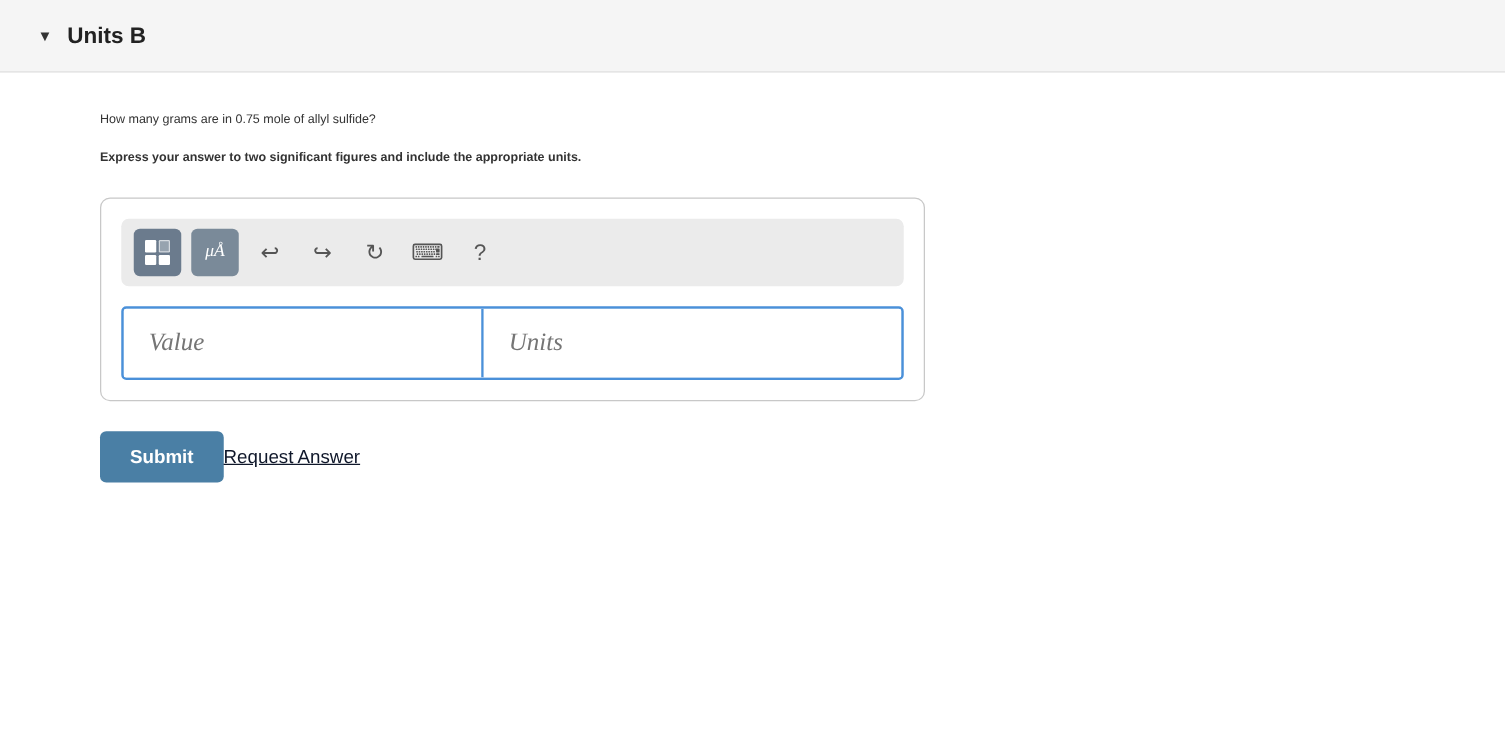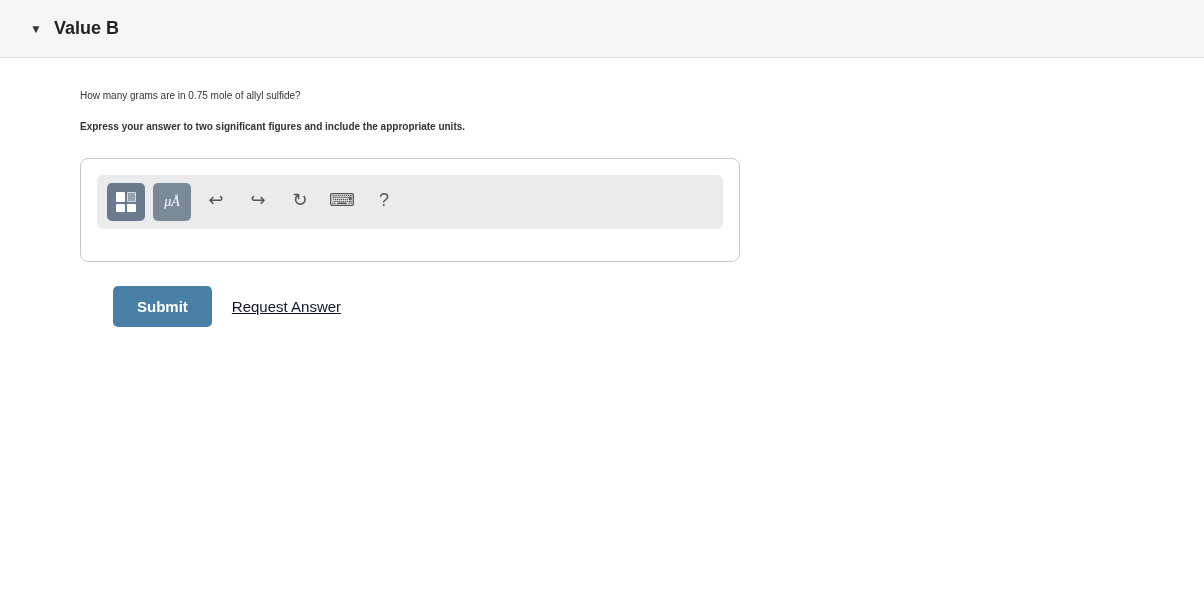--- a/index.html
+++ b/index.html
@@ -68,21 +68,21 @@
       background: #ffffff;
       width: 660px;
       margin-bottom: 24px;
     }
 
     .toolbar {
       background: #ebebeb;
       border-radius: 6px;
       padding: 8px 10px;
       display: flex;
-      align-items: flex-start;
+      align-items: center;
       gap: 8px;
       margin-bottom: 16px;
     }
 
     .toolbar-btn {
       background: #6b7b8d;
       border: none;
       border-radius: 5px;
       width: 38px;
       height: 38px;
@@ -142,22 +142,20 @@
       border-right: 2px solid #4a90d9;
     }
 
     .units-input {
       flex: 1.3;
     }
 
     .actions-row {
       display: flex;
       align-items: center;
-      gap: 20px;
-      margin-left: 33px;
     }
 
     .submit-btn {
       background: #4a7fa5;
       color: white;
       border: none;
       border-radius: 5px;
       padding: 12px 24px;
       font-size: 15px;
       font-weight: 600;
@@ -203,21 +201,21 @@
       font-family: Georgia, serif;
     }
   </style>
 </head>
 <body>
 
 <div class="page-container">
 
   <div class="part-header">
     <span class="part-header-chevron">▼</span>
-    <span class="part-header-title">Value B</span>
+    <span class="part-header-title">Units B</span>
   </div>
 
   <div class="content-area">
 
     <p class="question-text">How many grams are in 0.75 mole of allyl sulfide?</p>
 
     <p class="instruction-text">Express your answer to two significant figures and include the appropriate units.</p>
 
     <div class="answer-box">
 
@@ -251,20 +249,24 @@
         <button class="toolbar-icon-btn" title="Keyboard">
           <span>⌨</span>
         </button>
 
         <button class="toolbar-icon-btn" title="Help">
           <span>?</span>
         </button>
 
       </div>
 
+      <div class="input-row">
+        <input type="text" class="value-input" placeholder="Value" style="">
+        <input type="text" class="units-input" placeholder="Units" style="">
+      </div>
 
     </div>
 
     <div class="actions-row">
       <button class="submit-btn">Submit</button>
       <button class="request-answer-link">Request Answer</button>
     </div>
 
   </div>
 

